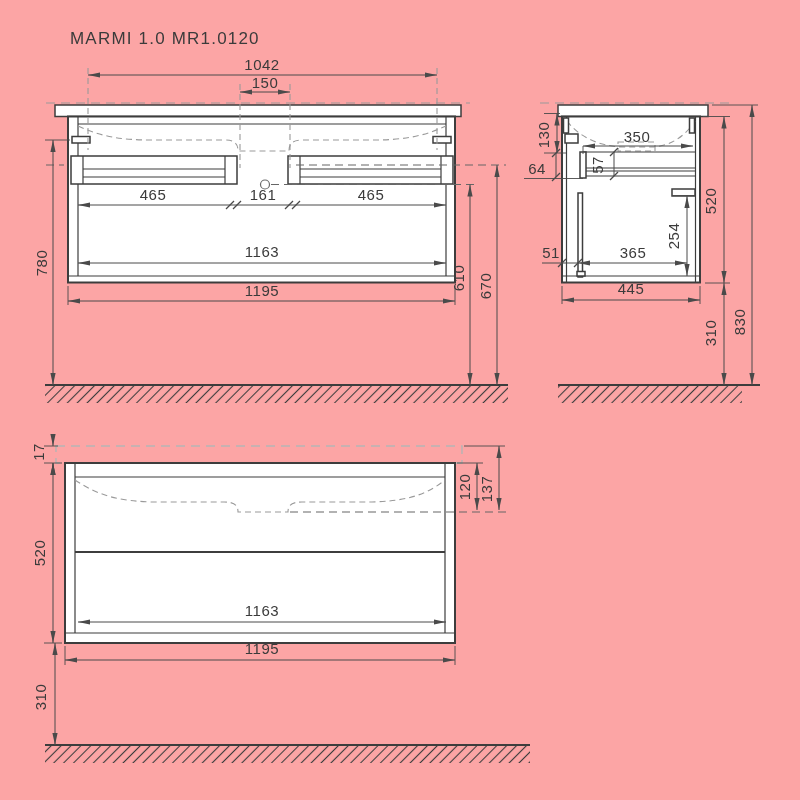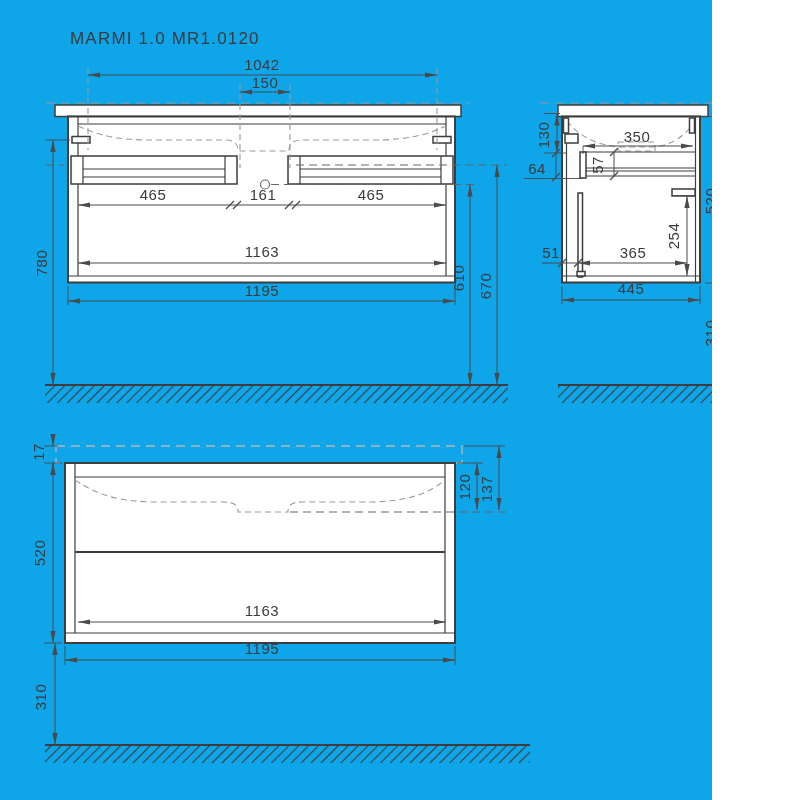--- a/index.html
+++ b/index.html
@@ -1,16 +1,16 @@
 <!DOCTYPE html>
 <html><head>
 <meta charset="utf-8">
 <style>
   html,body{margin:0;padding:0;background:#ffffff;}
-  .page{width:712px;height:800px;position:relative;background:#0ea5e9;overflow:hidden;}
+  .page{width:800px;height:800px;position:relative;background:#fca5a5;overflow:hidden;}
   svg{display:block;}
   text{font-family:"Liberation Sans",sans-serif;font-size:15px;fill:#3b3b3b;letter-spacing:.5px;}
   .title{font-size:17px;letter-spacing:1.2px;}
   .s2{stroke:#3d3d3d;stroke-width:2;fill:#fff;}
   .s1{stroke:#3d3d3d;stroke-width:1.5;fill:#fff;}
   .sin{stroke:#3d3d3d;stroke-width:1.2;fill:none;}
   .dim{stroke:#4a4a4a;stroke-width:1;fill:none;}
   .ext{stroke:#4a4a4a;stroke-width:.9;fill:none;}
   .tick{stroke:#4a4a4a;stroke-width:1.2;}
   .dash{stroke:#9a9a9a;stroke-width:1.1;fill:none;stroke-dasharray:6 4;}

